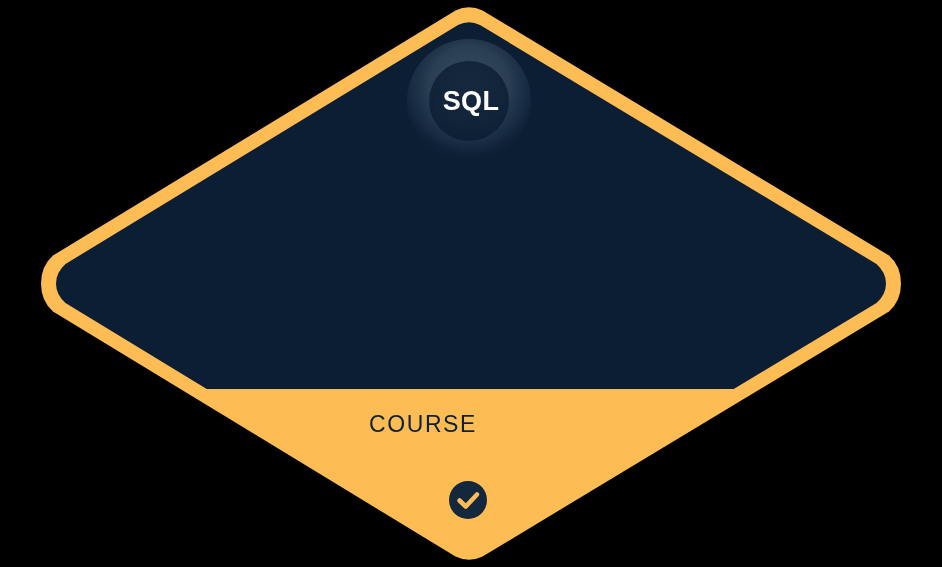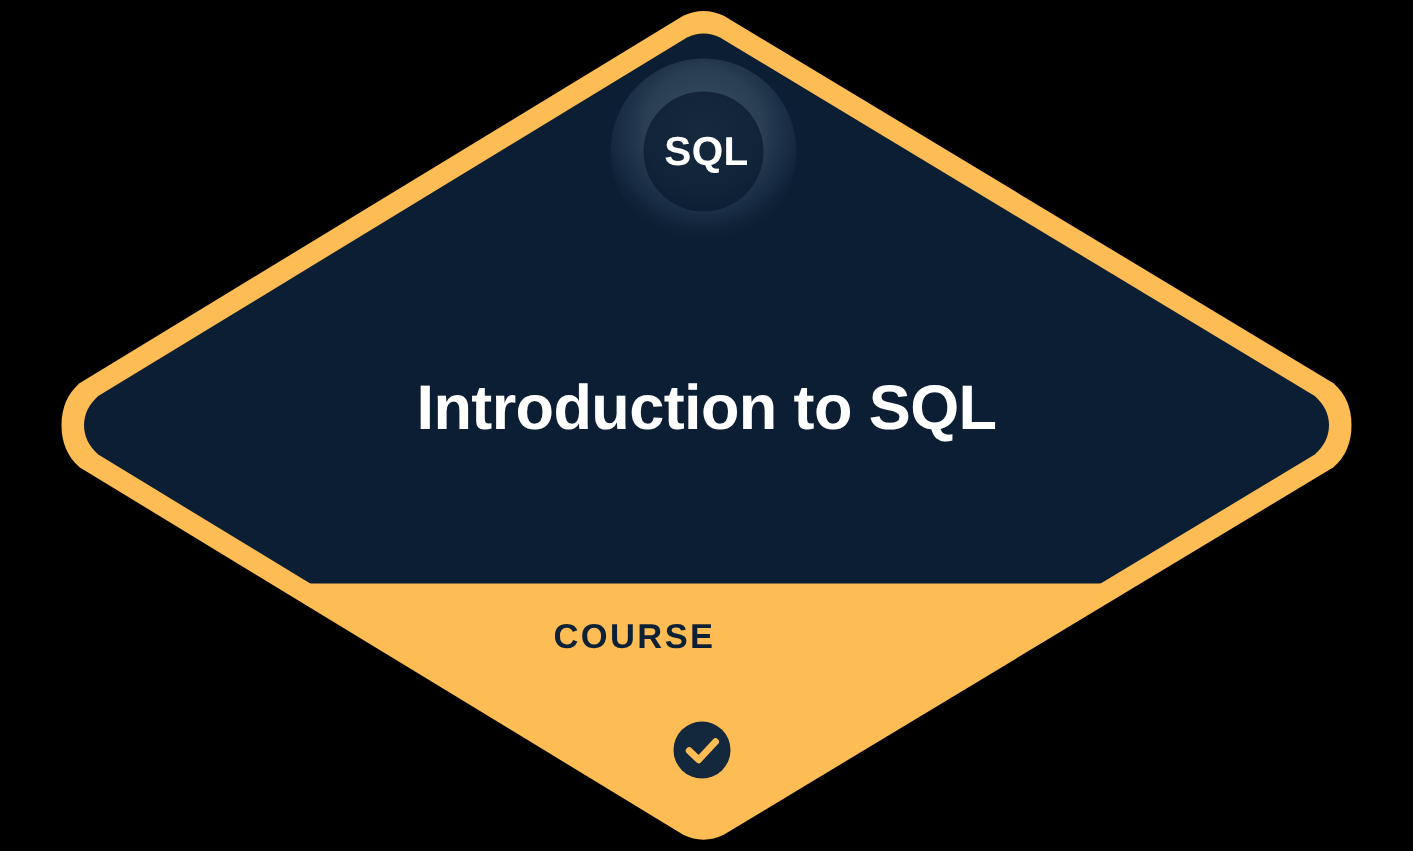--- a/index.html
+++ b/index.html
@@ -68,21 +68,21 @@
     color: #ffffff;
     line-height: 52px;
   }
 
   .status-line {
     position: absolute;
     left: 0;
     width: 846px;
     text-align: center;
     font-size: 23px;
-    font-weight: 700;
+    font-weight: 400;
     letter-spacing: 1.6px;
     color: #0d2136;
     line-height: 28px;
   }
 
   .status-line.line-1 { top: 410px; }
   .status-line.line-2 { top: 445px; }
 </style>
 </head>
 <body>
@@ -146,19 +146,18 @@
 
     <g>
       <circle cx="468" cy="500" r="19" fill="#13283d"></circle>
       <path d="M 459.5 500.5 L 465.8 506.5 L 477 494.5" fill="none" stroke="#fdbc54" stroke-width="4.6" stroke-linecap="round" stroke-linejoin="round"></path>
     </g>
   </svg>
 
   <div id="overlay">
     <div class="sql-chip-label">SQL</div>
 
-    <div class="course-title">Introduction to SQL</div>
 
     <div class="status-line line-1">COURSE</div>
 
   </div>
 
 </div>
 
 </body></html>

